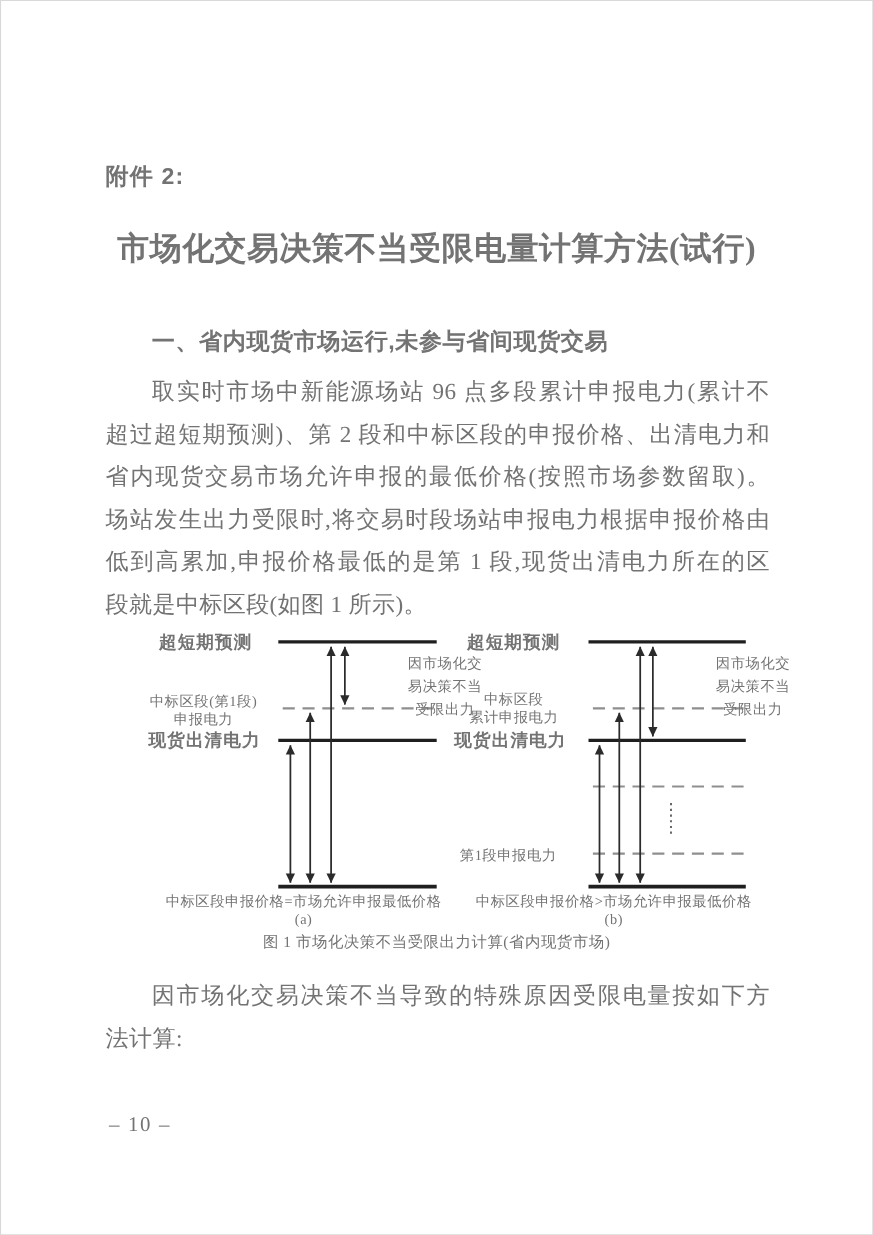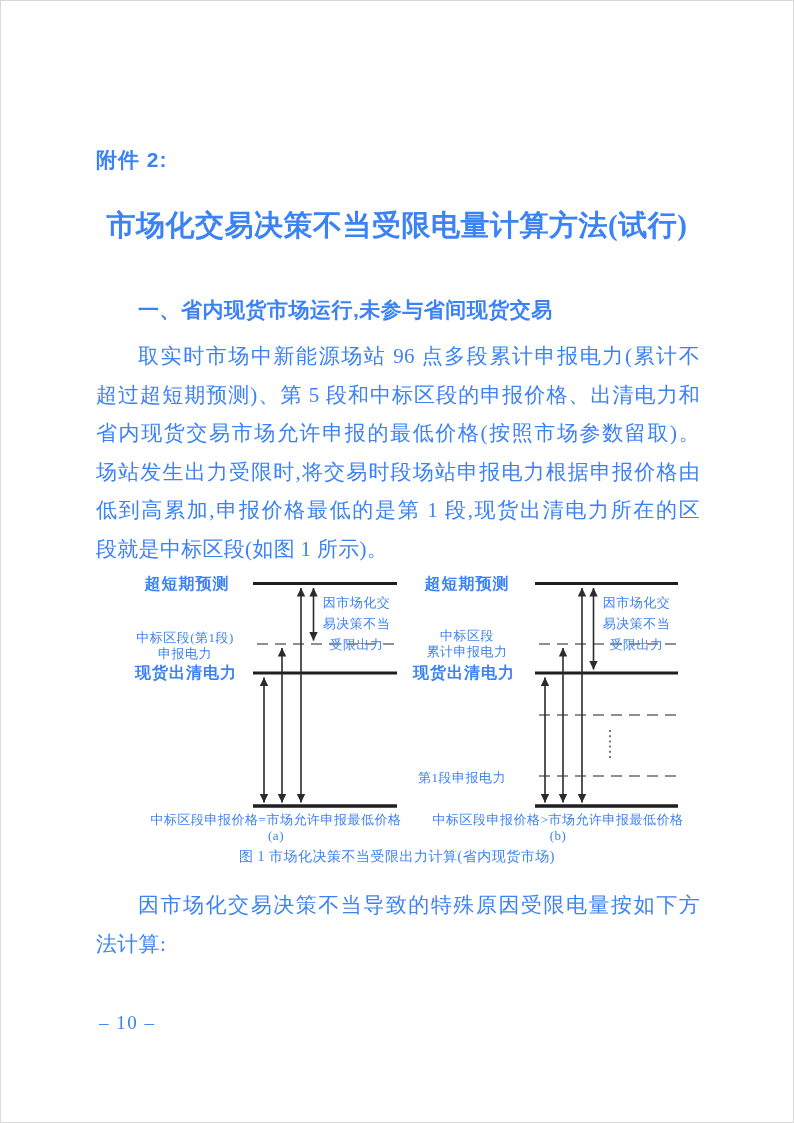--- a/index.html
+++ b/index.html
@@ -5,21 +5,21 @@
   * { margin: 0; padding: 0; box-sizing: border-box; }
   html, body { background: #ffffff; }
   .page {
     position: relative;
     width: 794px;
     height: 1123px;
     background: #ffffff;
     overflow: hidden;
     box-shadow: inset 0 0 0 1px #d9d9d9;
     font-family: "Liberation Serif", "DejaVu Serif", serif;
-    color: #3b82f6;
+    color: #737373;
   }
   .abs { position: absolute; }
 
   .attachment-label {
     left: 96px; top: 146px;
     font-family: "Liberation Sans", "DejaVu Sans", sans-serif;
     font-weight: 600;
     font-size: 21px;
     letter-spacing: 1px;
   }
@@ -67,37 +67,37 @@
 
   
   .fl { position: absolute; text-align: center; }
   .fl-bold {
     font-family: Liberation Mono, monospace;
     font-weight: 700;
     font-size: 16px;
     letter-spacing: 1px;
   }
   .fl-small { font-size: 13px; letter-spacing: 0.5px; }
-  .fl-multiline { line-height: 21px; }
+  .fl-multiline { line-height: 21px; margin-left: 48px; }
   .figure-svg { left: 0; top: 0; width: 794px; height: 1123px; pointer-events: none; }
 </style>
 </head>
 <body>
 
 <div class="page">
 
   <div class="abs attachment-label">附件 2:</div>
 
   <div class="abs doc-title">市场化交易决策不当受限电量计算方法(试行)</div>
 
   <div class="abs section-heading">一、省内现货市场运行,未参与省间现货交易</div>
 
   <div class="abs para para-1">
     <div class="bline indent">取实时市场中新能源场站 96 点多段累计申报电力(累计不</div>
-    <div class="bline">超过超短期预测)、第 5 段和中标区段的申报价格、出清电力和</div>
+    <div class="bline">超过超短期预测)、第 2 段和中标区段的申报价格、出清电力和</div>
     <div class="bline">省内现货交易市场允许申报的最低价格(按照市场参数留取)。</div>
     <div class="bline">场站发生出力受限时,将交易时段场站申报电力根据申报价格由</div>
     <div class="bline">低到高累加,申报价格最低的是第 1 段,现货出清电力所在的区</div>
     <div class="bline endline">段就是中标区段(如图 1 所示)。</div>
   </div>
 
   <svg class="abs figure-svg" viewBox="0 0 794 1123" xmlns="http://www.w3.org/2000/svg">
     <defs>
       <marker id="ah" markerUnits="userSpaceOnUse" markerWidth="10" markerHeight="10" viewBox="0 0 10 10" refX="8.5" refY="5" orient="auto-start-reverse">
         <path d="M0,0.8 L8.8,5 L0,9.2 Z" fill="#2b2b2b"></path>

